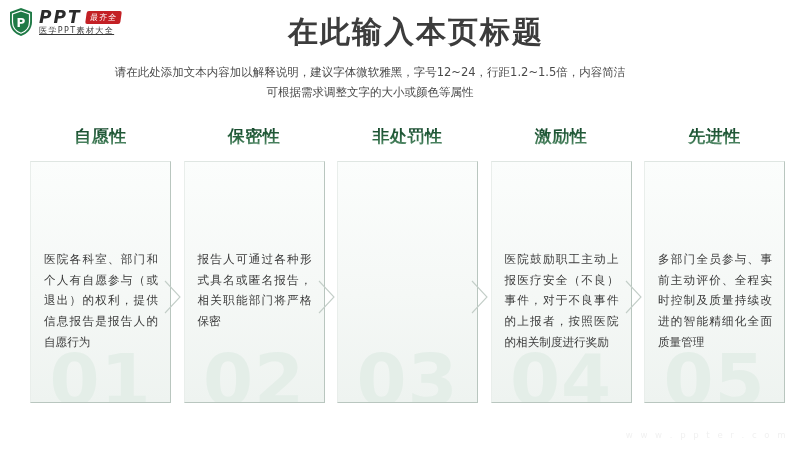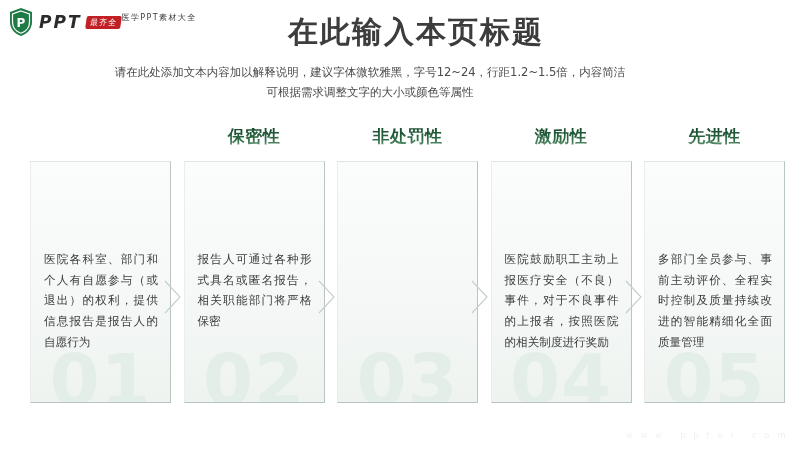--- a/index.html
+++ b/index.html
@@ -27,20 +27,21 @@
   }
   .logo-shield {
     width: 26px;
     height: 30px;
     position: relative;
     flex: 0 0 auto;
   }
   .logo-shield svg { display: block; }
   .logo-textblock {
     display: flex;
+    flex-direction: column;
     justify-content: center;
     gap: 1px;
   }
   .logo-row1 {
     display: flex;
     align-items: center;
     gap: 4px;
   }
   .logo-ppt {
     font-family: "DejaVu Sans", "Liberation Sans", sans-serif;
@@ -61,20 +62,21 @@
     letter-spacing: 1px;
     transform: skewX(-8deg);
     white-space: nowrap;
   }
   .logo-sub {
     font-size: 8px;
     color: #3a3a3a;
     letter-spacing: 1.4px;
     line-height: 1;
     white-space: nowrap;
+    text-decoration: underline;
   }
 
   
   .page-title {
     position: absolute;
     top: 14px;
     left: 0;
     width: 800px;
     text-align: center;
     font-size: 30px;
@@ -206,20 +208,21 @@
 <div class="page-title">在此输入本页标题</div>
 
 <div class="subtitle">
   <div>请在此处添加文本内容加以解释说明，建议字体微软雅黑，字号12~24，行距1.2~1.5倍，内容简洁</div>
   <div>可根据需求调整文字的大小或颜色等属性</div>
 </div>
 
 <div class="cards">
 
   <div class="card-wrap">
+    <div class="card-heading">自愿性</div>
     <div class="card-box">
       <div class="card-num">01</div>
       <div class="card-body">医院各科室、部门和个人有自愿参与（或退出）的权利，提供信息报告是报告人的自愿行为</div>
     </div>
     <div class="chevron">
       <svg width="18" height="34" viewBox="0 0 18 34">
         <polyline points="1,1 16,17 1,33" fill="none" stroke="#c3cec8" stroke-width="1.1"></polyline>
       </svg>
     </div>
   </div>

